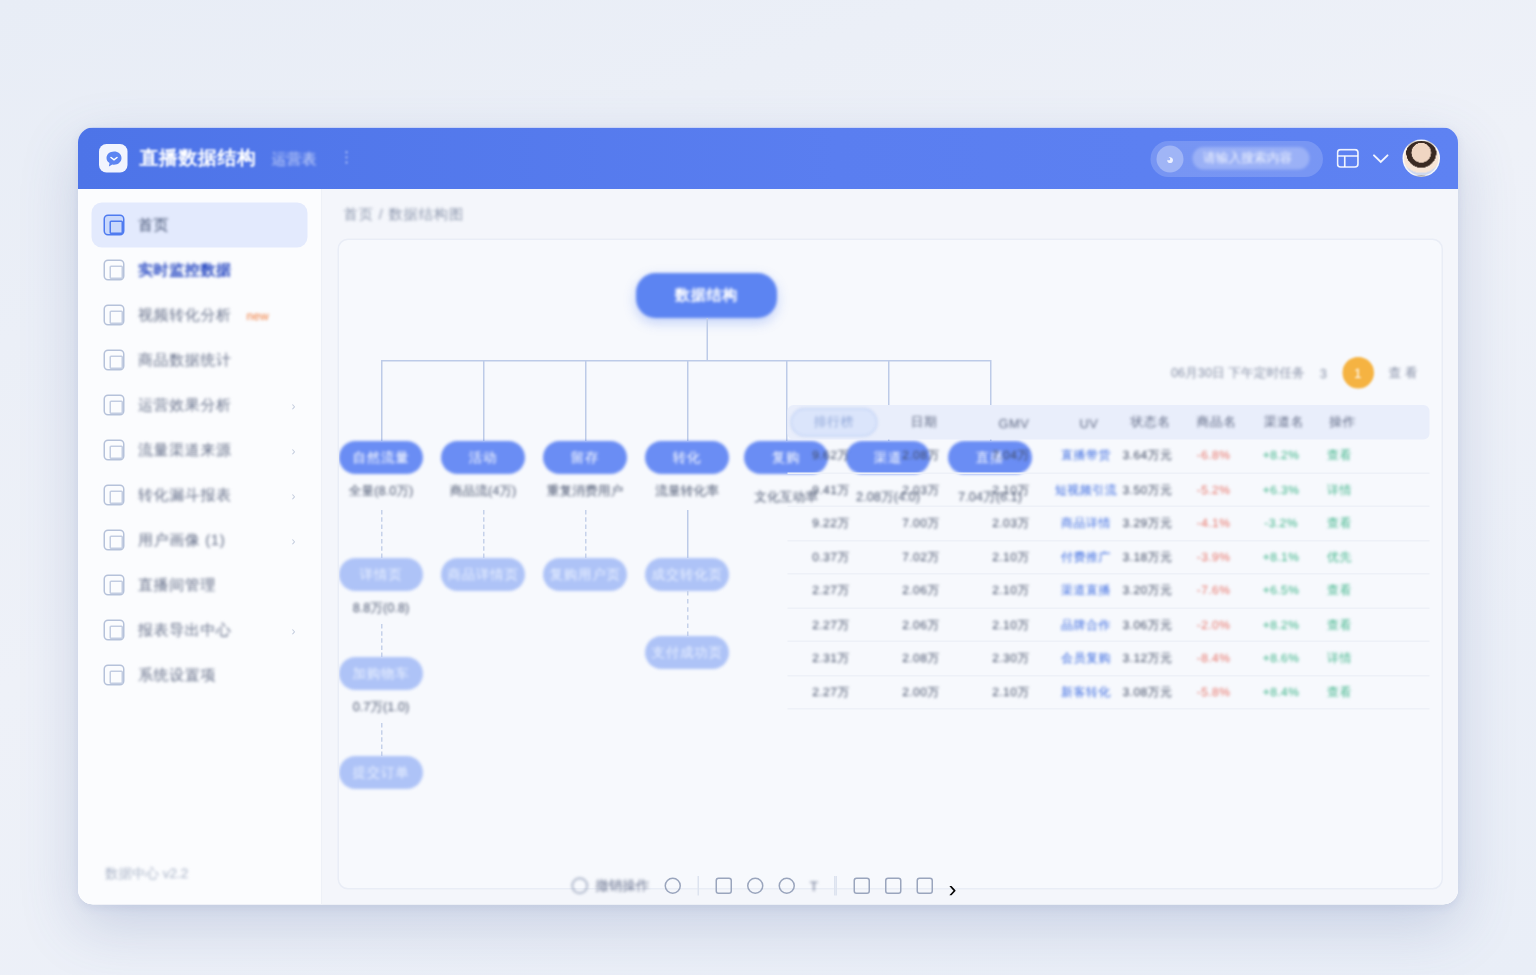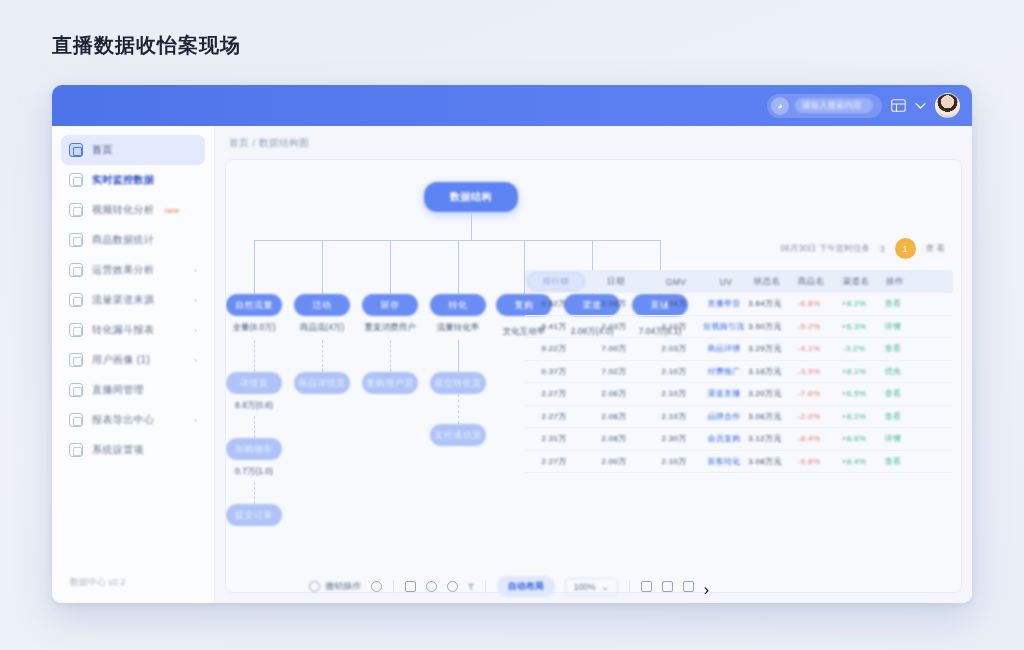--- a/index.html
+++ b/index.html
@@ -231,25 +231,35 @@
     filter: blur(1.05px); display: flex; align-items: center; gap: 6px;
   }
   .gi { width: 11px; height: 11px; border: 1.1px solid #9aa5bd; border-radius: 2px; filter: blur(.5px); }
   .gi.round { border-radius: 50%; }
 </style>
 </head>
 <body>
 
 <div class="page">
 
-  <div class="page-title">直播数据收怡案现场</div>
 
   <div class="window">
 
     <div class="appbar">
+      <div class="brand">
+        <span class="logo">
+          <svg width="12" height="12" viewBox="0 0 12 12">
+              <path d="M6 1C3.2 1 1 2.9 1 5.3c0 1.4.8 2.6 2 3.4L2.6 11l2.3-1.3c.4.1.7.1 1.1.1 2.8 0 5-1.9 5-4.5S8.8 1 6 1z" fill="#5c84f2"></path>
+              <path d="M4 5l2 1.6L8 5" stroke="#fff" stroke-width="1" fill="none" stroke-linecap="round"></path>
+            </svg>
+        </span>
+        <span class="brand-text">直播数据结构</span>
+        <span class="brand-sub">运营表</span>
+        <span class="brand-dots">⋮</span>
+      </div>
       <div class="appbar-right">
         <div class="hdr-pill">
           <span class="hdr-av">◕</span>
           <span class="hdr-input">请输入搜索内容</span>
         </div>
         <span class="ic-w">
           <svg width="15" height="13" viewBox="0 0 15 13">
               <rect x=".7" y=".7" width="13.6" height="11.6" rx="2" stroke="rgba(255,255,255,.9)" fill="none" stroke-width="1.1"></rect>
               <path d="M.7 5h13.6M5.5 5v7.3" stroke="rgba(255,255,255,.9)" stroke-width="1.1"></path>
             </svg>
@@ -496,27 +506,20 @@
             <span class="gi round"></span>
           </div>
           <div class="tdiv"></div>
           <div class="tgroup">
             <span class="gi"></span>
             <span class="gi round"></span>
             <span class="gi round"></span>
             <span class="titem">T</span>
           </div>
           <div class="tdiv"></div>
-          <div class="tgroup">
-            <span class="tpill">自动布局</span>
-            <span class="tbox">
-              <span>100%</span>
-              <span>⌄</span>
-            </span>
-          </div>
           <div class="tdiv"></div>
           <div class="tgroup">
             <span class="gi"></span>
             <span class="gi"></span>
             <span class="gi"></span>
             <span class="gi" style="border:none;">›</span>
           </div>
         </div>
 
       </div>

